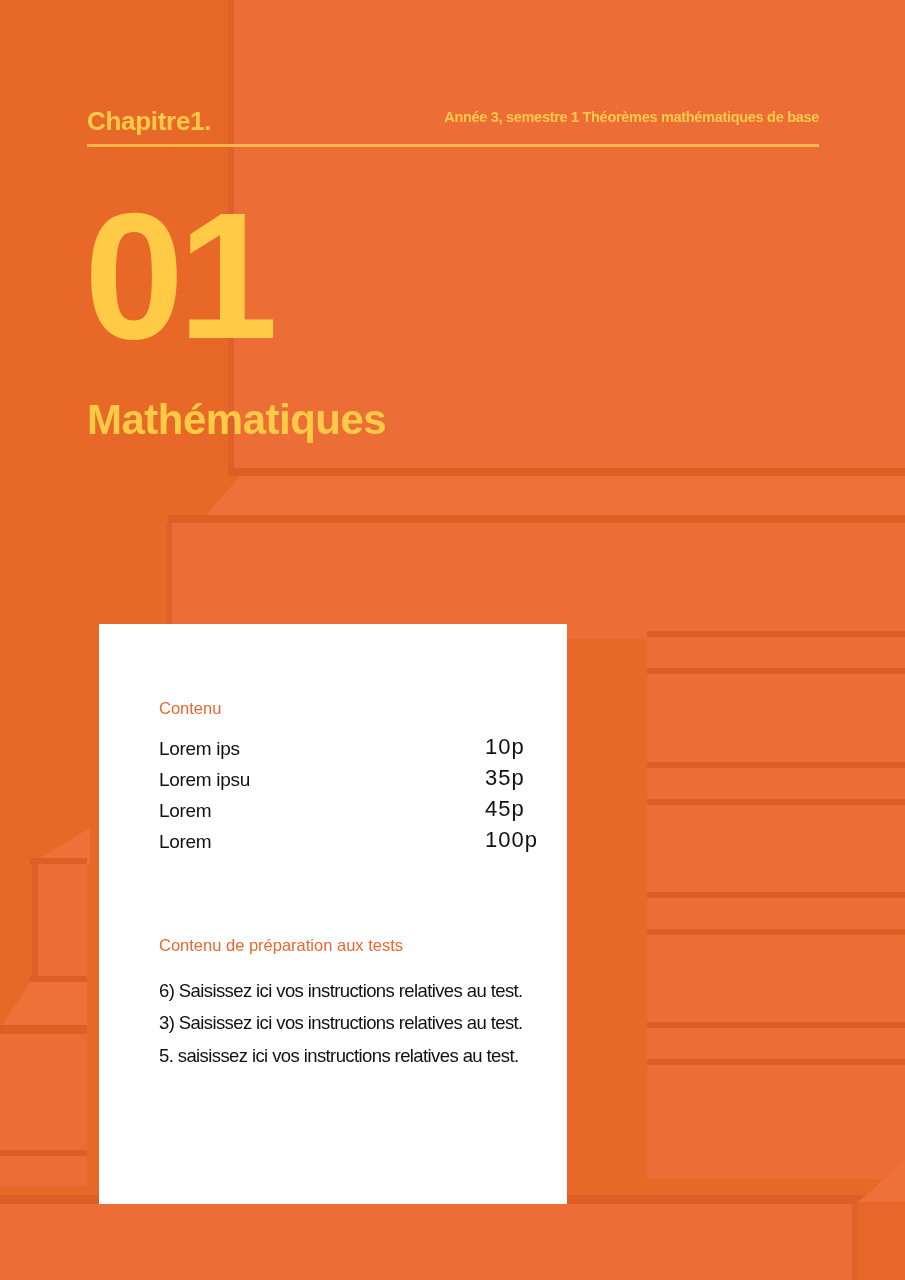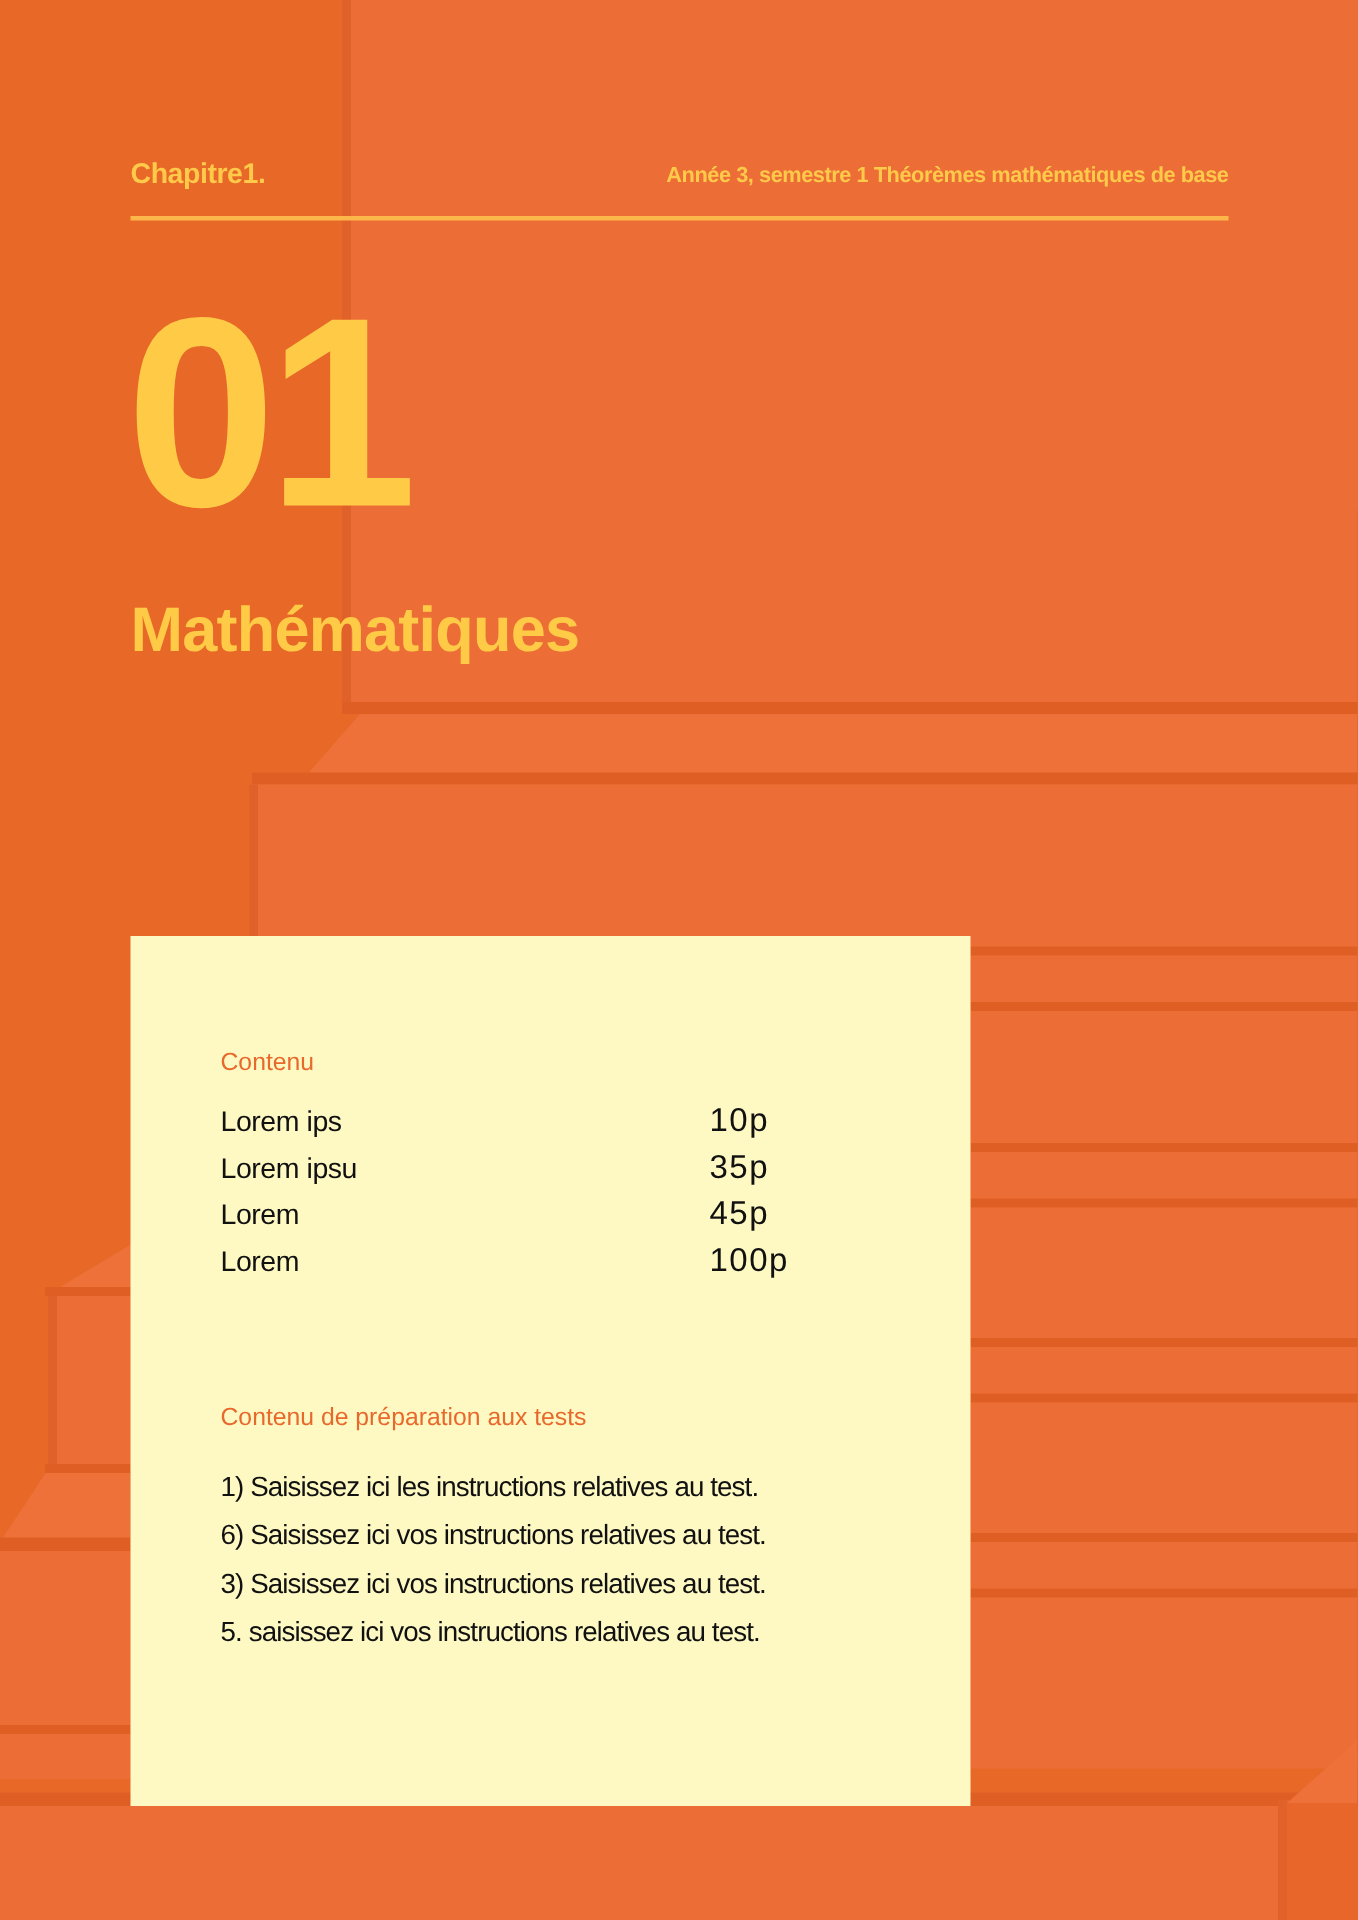--- a/index.html
+++ b/index.html
@@ -13,42 +13,42 @@
     .edge { position: absolute; background: #df5e24; height: 8px; }
     .vedge { position: absolute; background: #e0612a; width: 6px; }
     .bevel { position: absolute; background: #ed7138; }
 
     .header {
       position: absolute; left: 87px; top: 104px; width: 732px; height: 40px;
       border-bottom: 3px solid #fdb64a;
     }
     .chapter {
       position: absolute; left: 0; top: 2px;
-      font-size: 19px; font-weight: bold; color: #ffc94a;
+      font-size: 26px; font-weight: bold; color: #ffc94a;
       letter-spacing: -0.3px;
     }
     .subtitle {
       position: absolute; right: 0; top: 5px;
       font-size: 14.5px; font-weight: bold; color: #ffc94a;
       letter-spacing: -0.3px;
     }
     .big-number {
       position: absolute; left: 84px; top: 186px;
       font-size: 180px; font-weight: bold; color: #ffcb47;
       letter-spacing: -6px; line-height: 1;
     }
     .title {
       position: absolute; left: 87px; top: 396px;
       font-size: 42px; font-weight: bold; color: #ffcb47;
       letter-spacing: -0.5px;
     }
 
     .card {
-      position: absolute; left: 87px; top: 624px; width: 560px; height: 580px;
-      background: #fef9c3;
+      position: absolute; left: 99px; top: 624px; width: 468px; height: 580px;
+      background: #ffffff;
     }
     .section-label {
       position: absolute; left: 60px;
       font-size: 16.5px; color: #e8692d;
     }
     .toc { position: absolute; left: 60px; top: 110px; width: 400px; }
     .toc-row { position: relative; height: 31px; }
     .toc-name { position: absolute; left: 0; top: 4px; font-size: 19px; color: #111; letter-spacing: -0.3px; }
     .toc-page { position: absolute; left: 326px; top: 0; font-size: 22px; color: #111; letter-spacing: 1px; }
     .instructions { position: absolute; left: 60px; top: 356px; width: 480px; }
@@ -122,18 +122,17 @@
     </div>
     <div class="toc-row">
       <span class="toc-name">Lorem</span>
       <span class="toc-page">100p</span>
     </div>
   </div>
 
   <div class="section-label" style="top:312px;">Contenu de préparation aux tests</div>
 
   <div class="instructions">
-    <div class="instr">1) Saisissez ici les instructions relatives au test.</div>
     <div class="instr">6) Saisissez ici vos instructions relatives au test.</div>
     <div class="instr">3) Saisissez ici vos instructions relatives au test.</div>
     <div class="instr">5. saisissez ici vos instructions relatives au test.</div>
   </div>
 </div>
 
 </body></html>

